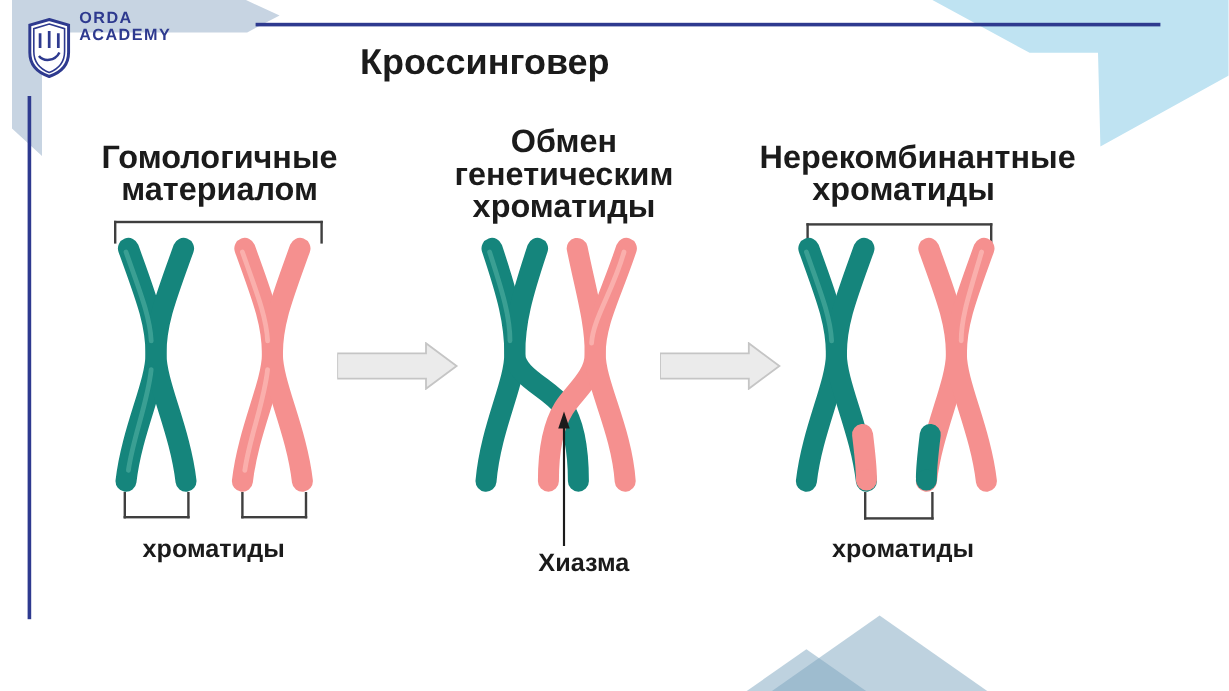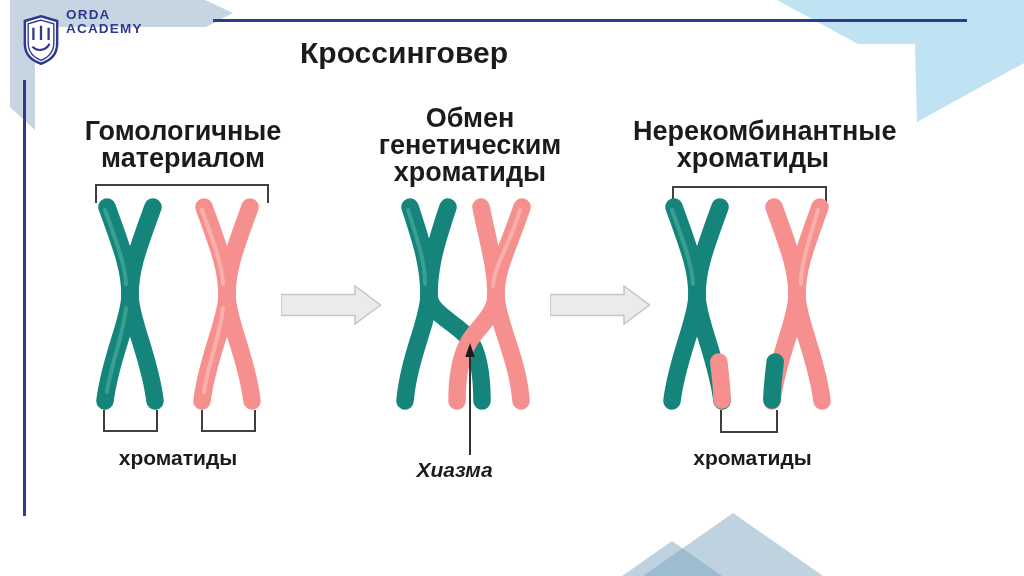--- a/index.html
+++ b/index.html
@@ -36,21 +36,21 @@
   
   #chromosomes-left{left:85px;top:196px;z-index:2;}
   #chromosomes-middle{left:385px;top:196px;z-index:2;}
   #chromosomes-right{left:655px;top:196px;z-index:2;}
   .chromatid{fill:none;stroke-width:17.5;stroke-linecap:round;}
   .hl{fill:none;stroke-width:4;stroke-linecap:round;opacity:.65;}
   
   .caption{text-align:center;font-size:21px;line-height:27px;font-weight:700;
            color:var(--text);z-index:3;}
   #caption-left{left:63px;top:444px;width:230px;}
-  #caption-middle{left:372px;top:456px;width:165px;font-style:italic;}
+  #caption-middle{left:404px;top:456px;width:165px;}
   #caption-right{left:640px;top:444px;width:225px;}
   
   .flow-arrow{z-index:2;}
   #flow-arrow-1{left:281px;top:285px;}
   #flow-arrow-2{left:550px;top:285px;}
   
   #chiasma-arrow{left:464px;top:342px;z-index:4;}
 </style>
 </head>
 <body>

